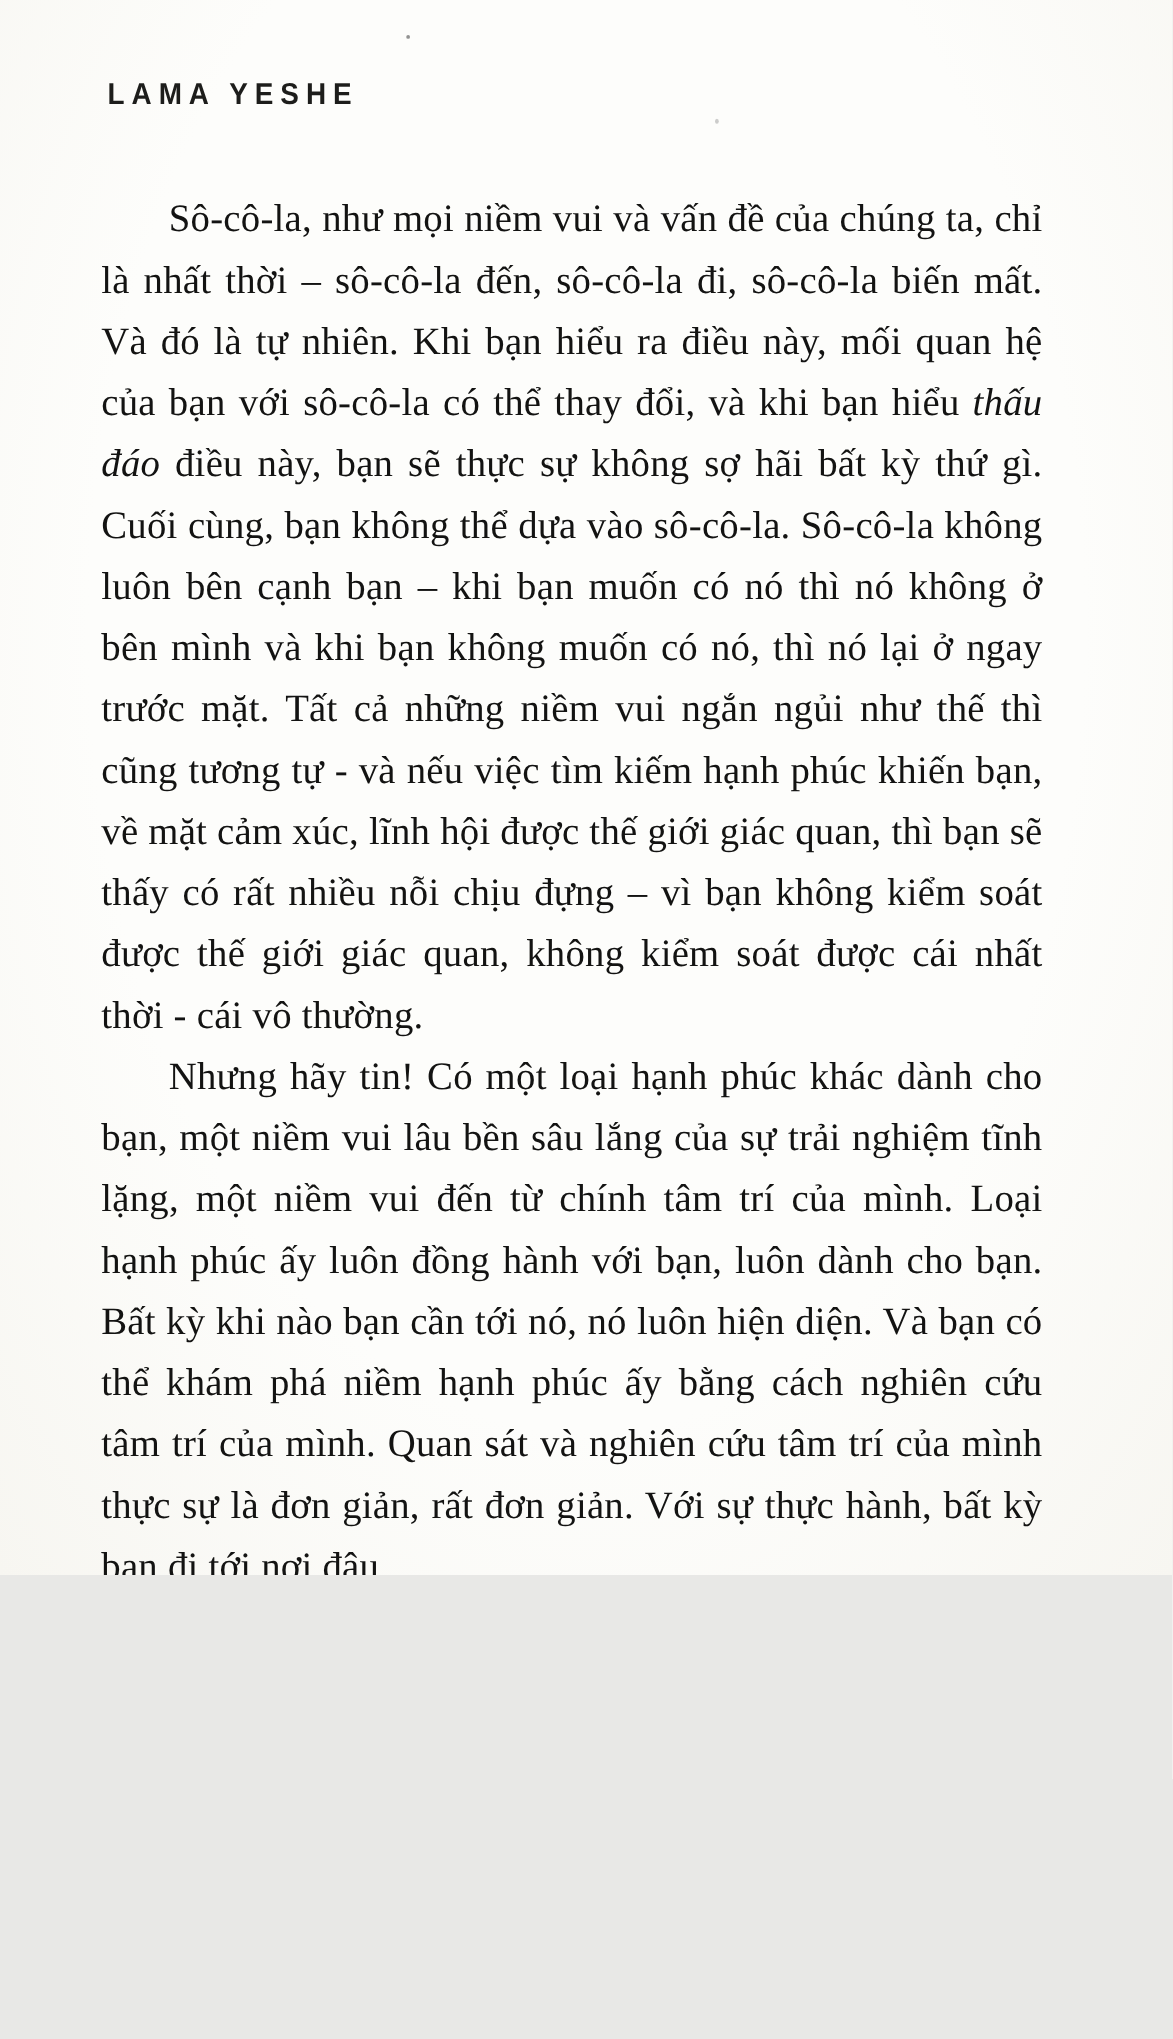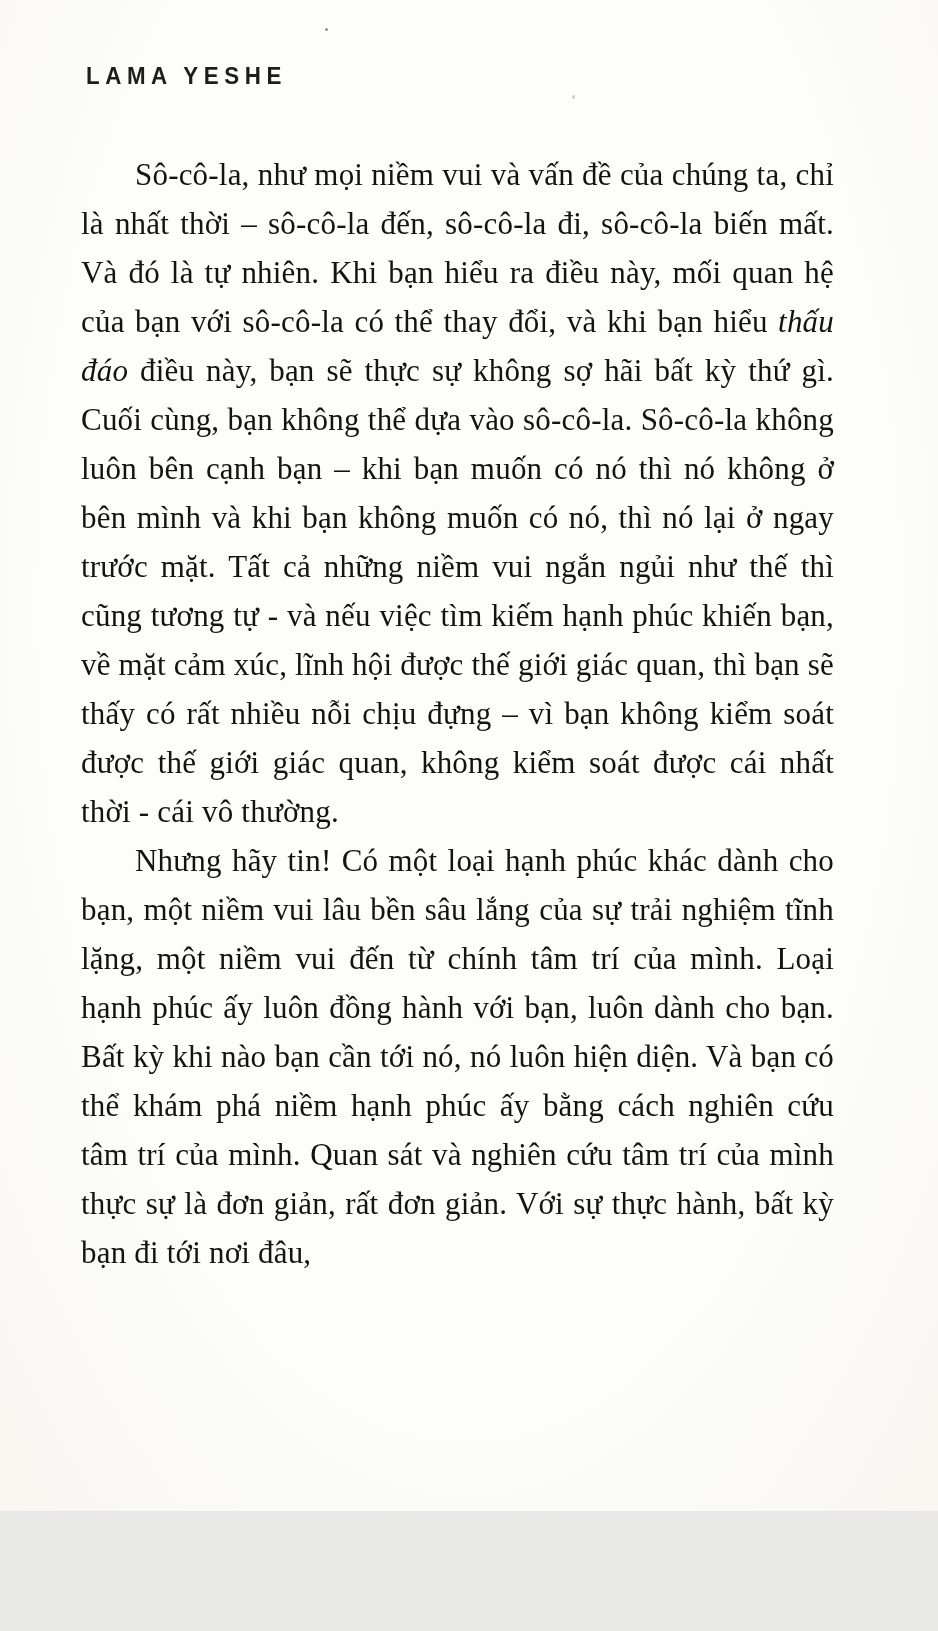--- a/index.html
+++ b/index.html
@@ -3,21 +3,21 @@
 <meta charset="utf-8">
 <style>
   html, body {
     margin: 0;
     padding: 0;
     background: #e8e8e6;
   }
   .page {
     position: relative;
     width: 938px;
-    height: 1511px;
+    height: 1260px;
     margin: 0 auto;
     background: #fcfbf8;
     background-image: radial-gradient(ellipse at 50% 40%, #fdfdfb 60%, #f7f6f1 100%);
     font-family: "Liberation Serif", "DejaVu Serif", serif;
     color: #161616;
     overflow: hidden;
   }
   .running-header {
     position: absolute;
     left: 86px;

